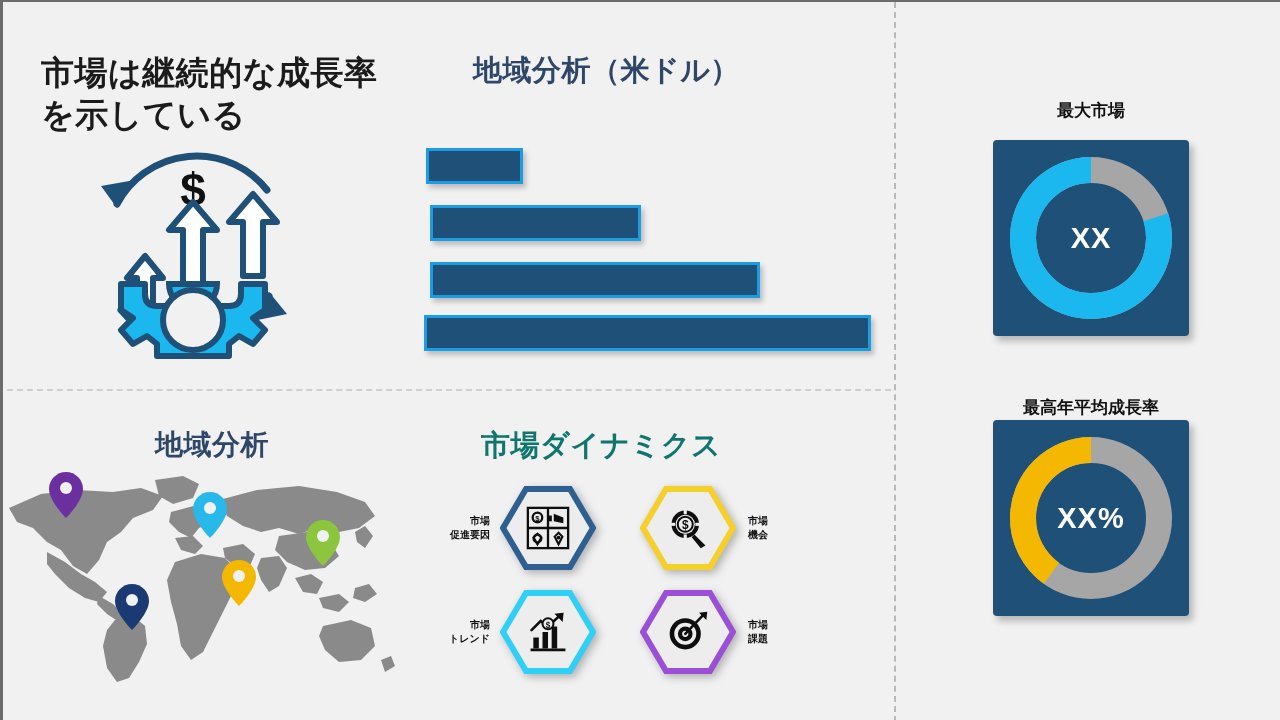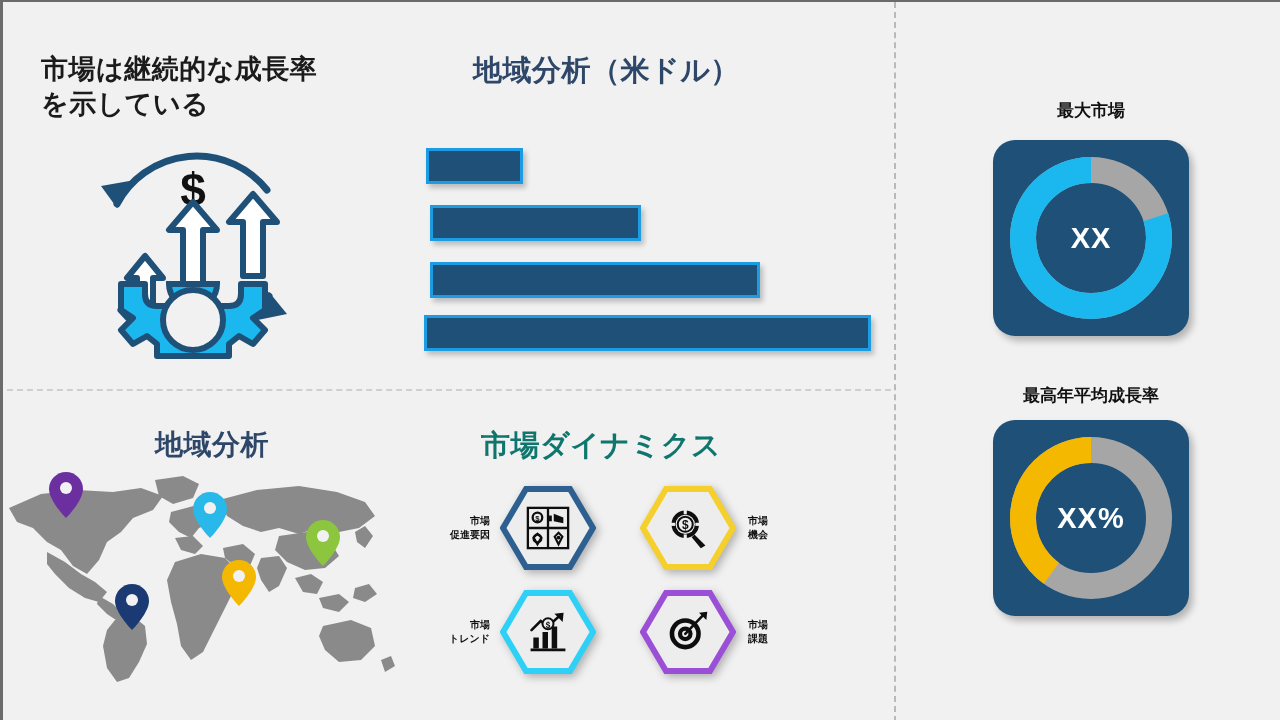--- a/index.html
+++ b/index.html
@@ -35,21 +35,21 @@
   .heading {
     position: absolute;
     font-weight: bold;
     line-height: 1.28;
     white-space: pre-line;
     letter-spacing: 0.5px;
   }
   #title-growth {
     left: 38px; top: 50px;
     width: 350px;
-    font-size: 27px;
+    font-size: 33px;
     color: #1b1b1b;
   }
   #title-opportunity {
     left: 470px; top: 50px;
     font-size: 29px;
     color: #2e4769;
   }
   #title-regional {
     left: 152px; top: 425px;
     font-size: 28px;
@@ -63,21 +63,21 @@
   #title-largest {
     position: absolute;
     left: 988px; top: 97px;
     width: 200px;
     text-align: center;
     font-size: 17px; font-weight: bold;
     color: #101010;
   }
   #title-cagr {
     position: absolute;
-    left: 978px; top: 382px;
+    left: 978px; top: 394px;
     width: 220px;
     text-align: center;
     font-size: 17px; font-weight: bold;
     color: #101010;
   }
 
   
   #growth-icon {
     position: absolute;
     left: 74px; top: 132px;
@@ -97,21 +97,21 @@
     border: 3px solid #1b9ce3;
     box-sizing: border-box;
     box-shadow: 3px 4px 5px rgba(0,0,0,0.22);
   }
 
   
   .donut-card {
     position: absolute;
     width: 196px; height: 196px;
     background: #1f5078;
-    border-radius: 22px;
+    border-radius: 4px;
     box-shadow: 4px 5px 7px rgba(0,0,0,0.25);
   }
   #card-largest { left: 990px; top: 138px; }
   #card-cagr    { left: 990px; top: 418px; }
   .donut-svg { position: absolute; left: 0; top: 0; }
   .donut-label {
     position: absolute;
     left: 0; top: 0;
     width: 196px; height: 196px;
     display: flex; align-items: center; justify-content: center;

